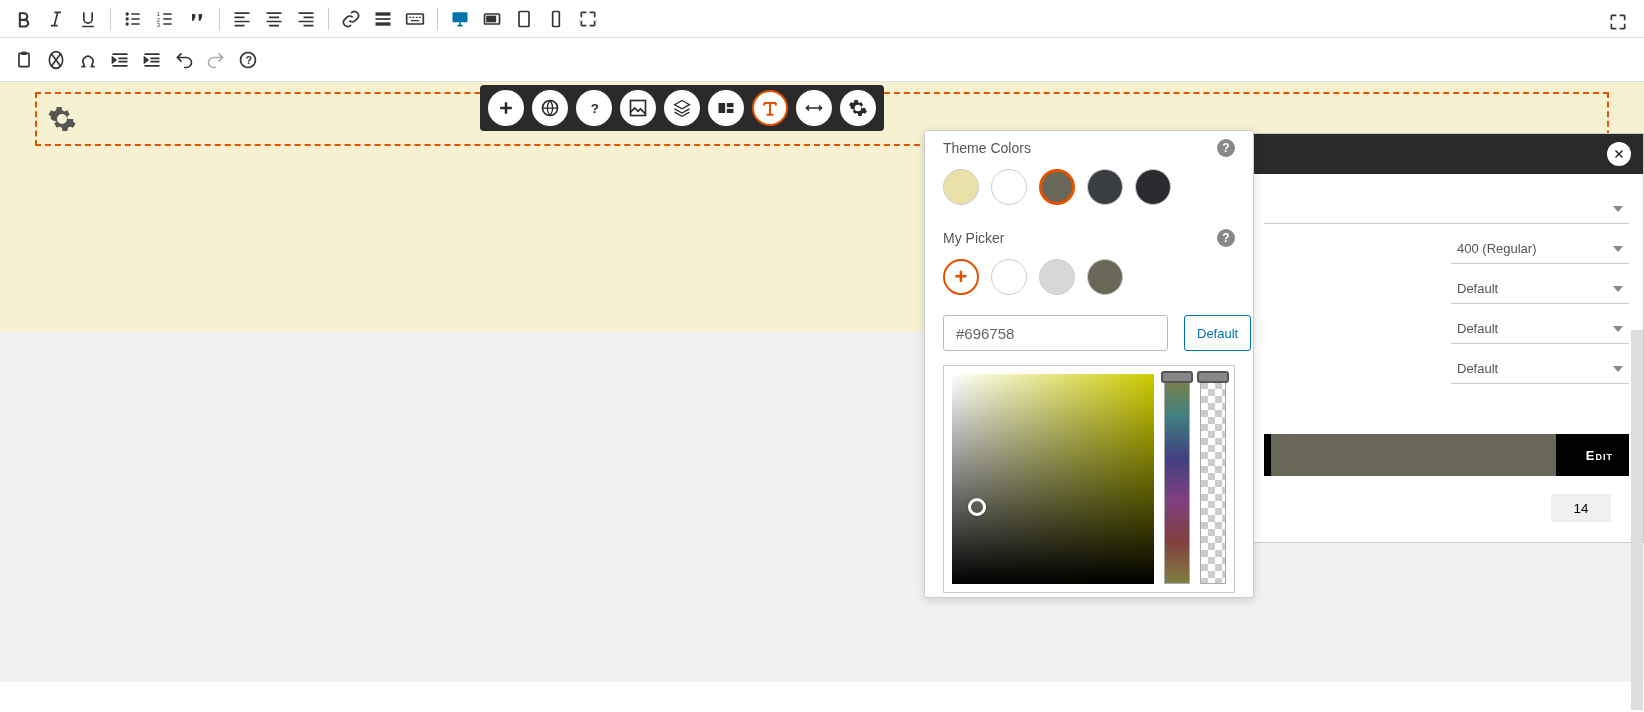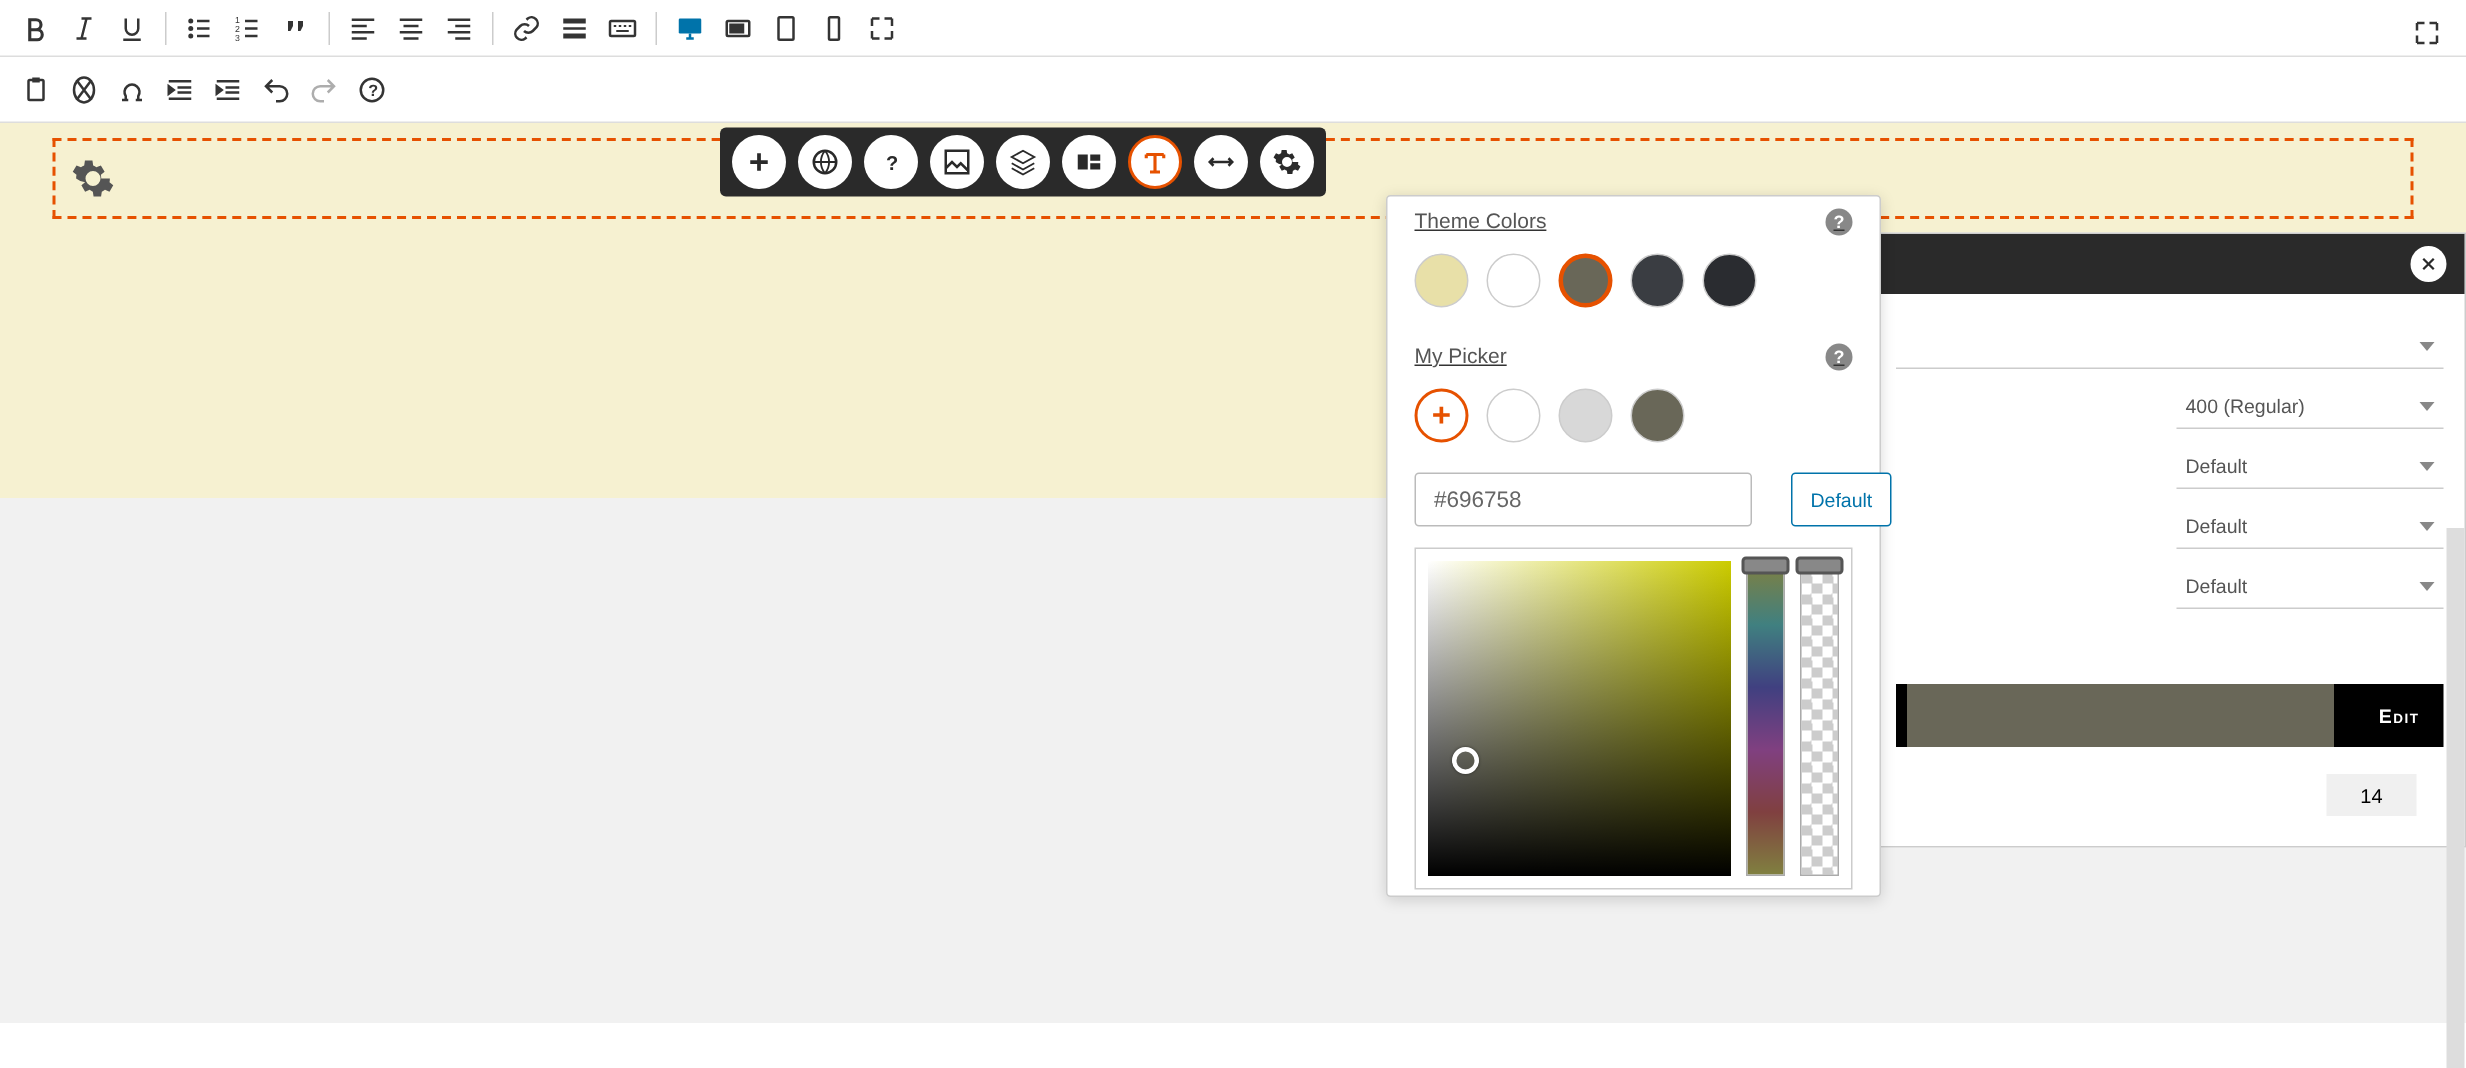--- a/index.html
+++ b/index.html
@@ -21,21 +21,21 @@
 .gear-in-block svg { width: 30px; height: 30px; fill: #555; }
 
 
 .float-toolbar { position: absolute; top: 85px; left: 480px; height: 46px; background: #2a2a2a; border-radius: 4px; display: flex; align-items: center; padding: 0 8px; gap: 8px; z-index: 5; }
 .fbtn { width: 36px; height: 36px; border-radius: 50%; background: #fff; display: flex; align-items: center; justify-content: center; cursor: pointer; }
 .fbtn svg { width: 20px; height: 20px; fill: #2a2a2a; }
 .fbtn.active svg { fill: #e65100; }
 .fbtn.active { border: 2px solid #e65100; }
 
 
-.right-panel { position: absolute; top: 155px; right: 0; width: 395px; background: #fff; border: 1px solid #ccc; z-index: 8; }
+.right-panel { position: absolute; top: 133px; right: 0; width: 395px; background: #fff; border: 1px solid #ccc; z-index: 8; }
 .right-panel-header { height: 40px; background: #2a2a2a; display: flex; align-items: center; justify-content: flex-end; padding: 0 12px; }
 .close-circle { width: 24px; height: 24px; border-radius: 50%; background: #fff; display: flex; align-items: center; justify-content: center; cursor: pointer; }
 .close-circle svg { width: 12px; height: 12px; fill: #2a2a2a; }
 .right-panel-body { padding: 20px 14px; display: flex; flex-direction: column; gap: 10px; }
 .field-row { display: flex; align-items: center; justify-content: flex-end; gap: 10px; }
 .select-box { width: 178px; height: 30px; border-bottom: 1px solid #ccc; display: flex; align-items: center; justify-content: space-between; padding: 0 6px; cursor: pointer; color: #555; }
 .select-box .caret { width: 0; height: 0; border-left: 5px solid transparent; border-right: 5px solid transparent; border-top: 6px solid #888; }
 .color-preview-bar { margin-top: 40px; height: 42px; background: linear-gradient(to right, #000 0%, #000 2%, #696758 2%, #696758 80%, #000 80%, #000 100%); display: flex; align-items: center; justify-content: flex-end; padding-right: 16px; padding-left: 20px; }
 .edit-label { color: #fff; font-variant: small-caps; letter-spacing: 1px; font-weight: bold; }
 .unit-row { display: flex; justify-content: flex-end; gap: 8px; margin-top: 40px; padding-right: 20px; }
@@ -43,28 +43,28 @@
 .unit-btn.active { color: #e65100; }
 .size-input { width: 60px; height: 28px; text-align: center; background: #f0f0f0; border: none; margin-top: 8px; margin-left: auto; margin-right: 18px; display: block; }
 
 
 .color-picker { position: absolute; top: 130px; left: 924px; width: 330px; background: #fff; border: 1px solid #ccc; border-radius: 3px; z-index: 10; box-shadow: 0 2px 10px rgba(0,0,0,0.15); }
 .cp-header { display: flex; align-items: center; justify-content: space-between; padding: 14px 18px; }
 .cp-title { font-size: 17px; color: #444; }
 .cp-close { width: 26px; height: 26px; border-radius: 50%; background: #2a2a2a; display: flex; align-items: center; justify-content: center; cursor: pointer; }
 .cp-close svg { width: 12px; height: 12px; fill: #fff; }
 .cp-section { padding: 8px 18px 16px; }
-.cp-section-head { display: flex; justify-content: space-between; margin-bottom: 12px; text-decoration: underline; }
+.cp-section-head { display: flex; align-items: center; justify-content: space-between; margin-bottom: 12px; }
 .cp-section-title { font-size: 14px; color: #555; }
 .help-circle { width: 18px; height: 18px; border-radius: 50%; background: #888; color: #fff; display: flex; align-items: center; justify-content: center; font-size: 12px; font-weight: bold; cursor: pointer; }
 .swatch-row { display: flex; gap: 12px; }
 .swatch { width: 36px; height: 36px; border-radius: 50%; border: 1px solid #ccc; cursor: pointer; }
 .swatch.selected { border: 3px solid #e65100; }
 .swatch.add { border: 2px solid #e65100; display: flex; align-items: center; justify-content: center; color: #e65100; font-size: 22px; font-weight: bold; }
-.hex-row { display: flex; gap: 26px; padding: 4px 18px 14px; }
+.hex-row { display: flex; gap: 16px; padding: 4px 18px 14px; }
 .hex-input { flex: 1; height: 36px; border: 1px solid #bbb; border-radius: 3px; padding: 0 12px; font-size: 15px; color: #666; }
 .default-btn { padding: 6px 12px; border: 1px solid #0073aa; color: #0073aa; background: #fff; border-radius: 3px; cursor: pointer; font-size: 13px; }
 .gradient-area { margin: 0 18px 4px; border: 1px solid #ccc; padding: 8px; display: flex; gap: 10px; }
 .sat-box { width: 216px; height: 210px; position: relative; background: linear-gradient(to top, #000, transparent), linear-gradient(to right, #fff, #cccc00); }
 .sat-cursor { position: absolute; width: 18px; height: 18px; border: 3px solid #fff; border-radius: 50%; left: 16px; bottom: 68px; box-shadow: 0 0 2px rgba(0,0,0,0.5); }
 .slider-col { width: 28px; height: 210px; position: relative; border: 1px solid #aaa; }
 .slider-thumb { position: absolute; top: -4px; left: -4px; right: -4px; height: 12px; background: #888; border: 2px solid #555; border-radius: 3px; }
 .hue-slider { background: linear-gradient(to bottom, #808040, #408080, #404080, #804080, #804040, #808040); }
 .alpha-slider { background: repeating-conic-gradient(#ccc 0% 25%, #fff 0% 50%) 0 0 / 14px 14px; }
 

